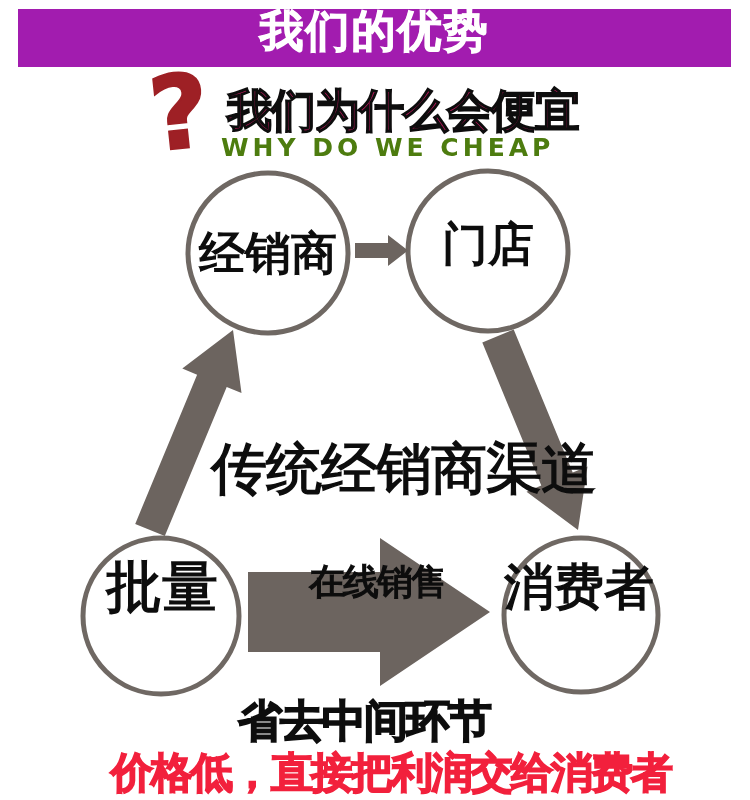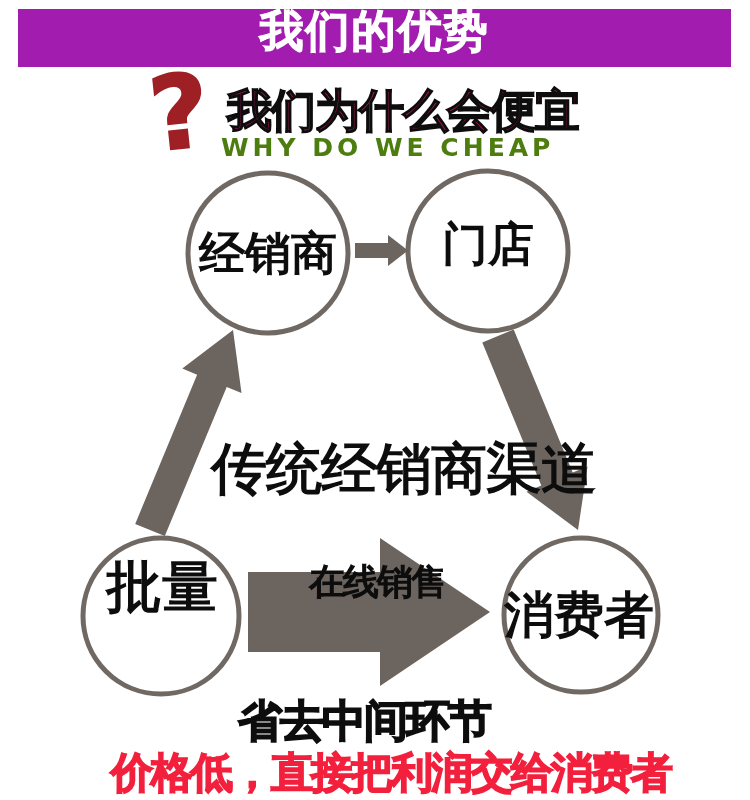--- a/index.html
+++ b/index.html
@@ -59,21 +59,21 @@
     white-space: nowrap;
   }
   .lbl-distributor { left: 268px; top: 230px; font-size: 46px; transform: translateX(-50%); }
   .lbl-store       { left: 488px; top: 221px; font-size: 46px; transform: translateX(-50%); }
   .lbl-traditional { left: 179px; top: 441px; font-size: 56px; letter-spacing: -1px; margin-left: 32px; }
   .lbl-bulk {
     left: 162px; top: 560px; font-size: 56px; transform: translateX(-50%);
     text-align: left; line-height: 0.95;
   }
   .lbl-online   { left: 352px; top: 564px; font-size: 36px; letter-spacing: -2px; transform: translateX(-50%); margin-left: 25px; }
-  .lbl-consumer { left: 579px; top: 590px; font-size: 50px; transform: translateX(-50%); }
+  .lbl-consumer { left: 579px; top: 562px; font-size: 50px; transform: translateX(-50%); }
 
   
   .save-line {
     left: 364px; top: 699px; transform: translateX(-50%);
     font-size: 44px; font-weight: 900; letter-spacing: -2px;
     color: #0d0d0d; line-height: 1;
     -webkit-text-stroke: 1.5px #0d0d0d;
     white-space: nowrap;
   }
   .benefit-line {

